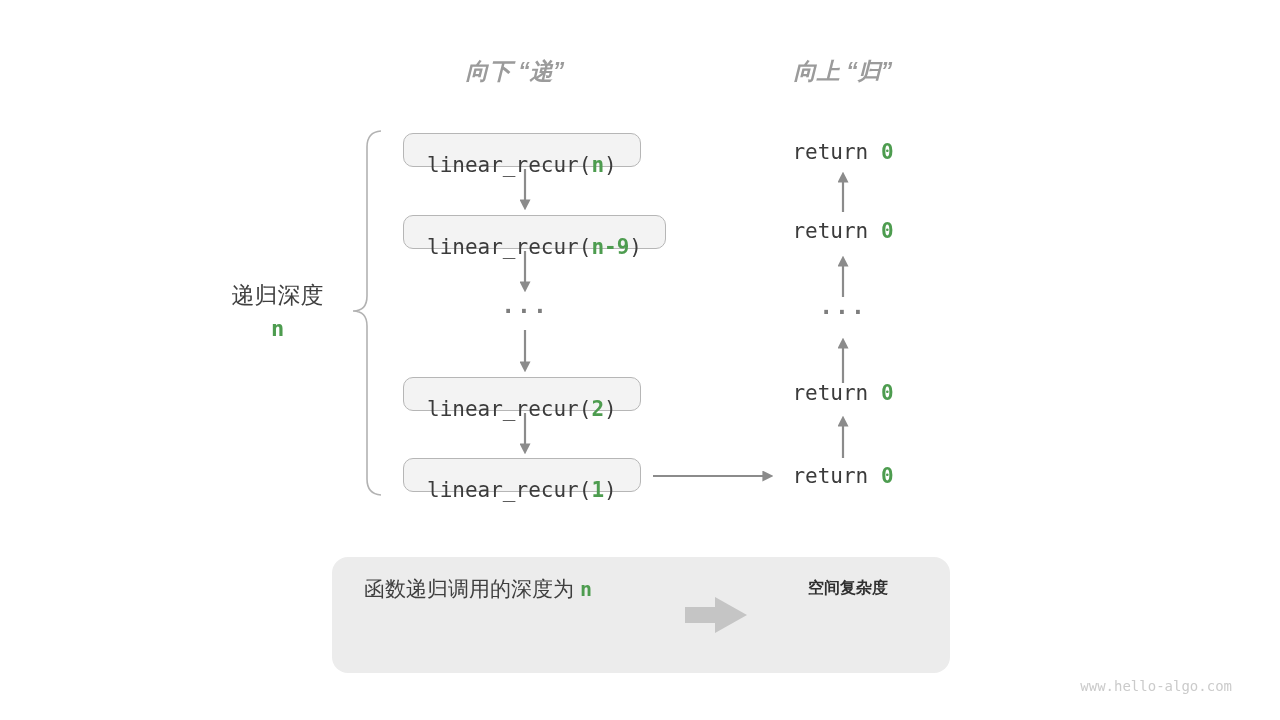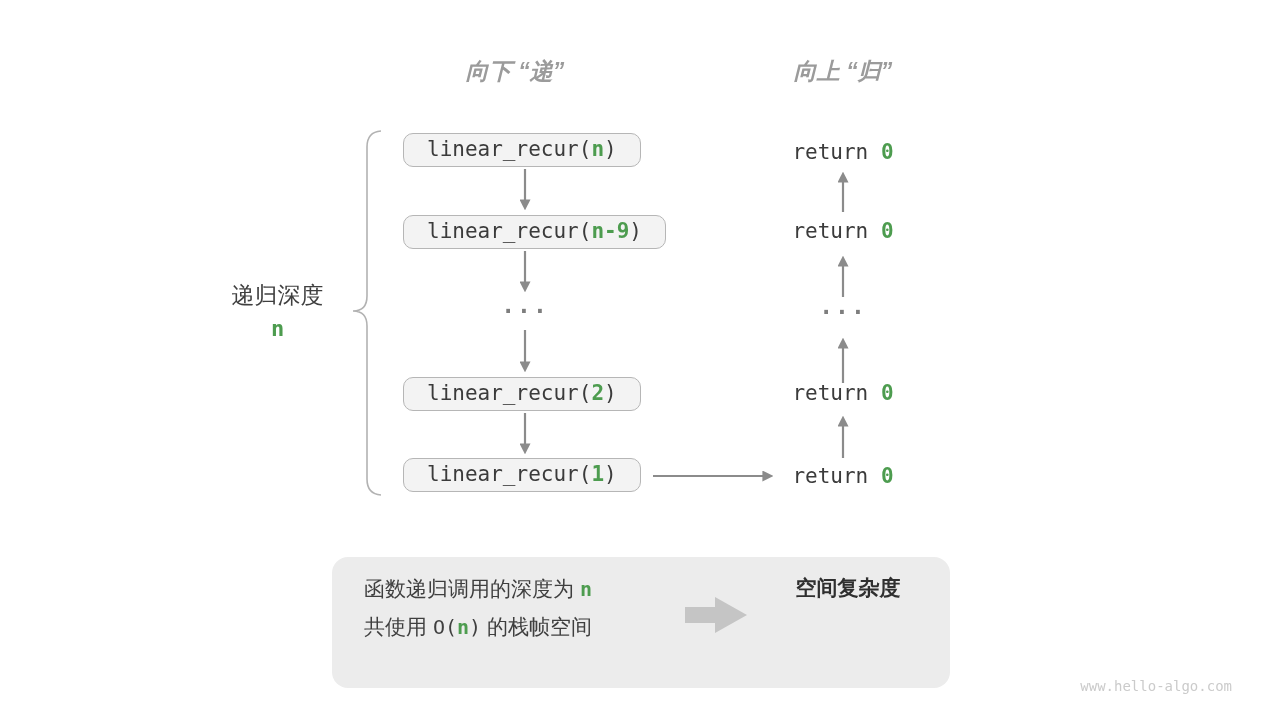--- a/index.html
+++ b/index.html
@@ -15,21 +15,21 @@
     font-size:23px;font-weight:700;color:#9b9b9b;white-space:nowrap;font-style:italic;
   }
   #hdr-down{left:395px;}
   #hdr-up{left:723px;}
 
   .call-box{
     position:absolute;left:403px;height:34px;box-sizing:border-box;
     background:#f3f3f3;border:1.5px solid #b6b6b6;border-radius:10px;
     font-family:"DejaVu Sans Mono","Liberation Mono",monospace;
     font-size:21px;line-height:30px;color:#3b3b3b;
-    padding:0 23px;white-space:nowrap;
+    padding:16px 23px;white-space:nowrap;
   }
   .g{color:#4d9c4f;font-weight:700;}
 
   .ret-row{
     position:absolute;left:748px;width:190px;text-align:center;
     font-family:"DejaVu Sans Mono","Liberation Mono",monospace;
     font-size:21px;line-height:26px;color:#3b3b3b;white-space:nowrap;
   }
 
   .dots{
@@ -48,33 +48,33 @@
     position:absolute;left:195px;top:317px;width:165px;text-align:center;
     font-size:22px;line-height:24px;
   }
 
   #trigger-label{
     position:absolute;left:640px;top:402px;width:140px;text-align:center;
     font-size:23px;font-weight:700;color:#9b9b9b;line-height:28px;white-space:nowrap;
   }
 
   #summary-box{
-    position:absolute;left:332px;top:557px;width:618px;height:131px;
+    position:absolute;left:332px;top:557px;width:618px;height:116px;
     background:#ececec;border-radius:16px;
   }
   #summary-left{
     position:absolute;left:0px;top:13px;width:292px;text-align:center;
     font-size:21px;color:#3f3f3f;line-height:37px;white-space:nowrap;
   }
   #summary-left .mono{font-size:20px;}
   #summary-right{
     position:absolute;left:420px;top:12px;width:192px;text-align:center;white-space:nowrap;
   }
   #summary-right-title{
-    font-size:21px;font-weight:700;color:#2f2f2f;line-height:38px;
+    font-size:16px;font-weight:700;color:#2f2f2f;line-height:38px;
   }
   #summary-right-value{
     font-size:24px;font-weight:700;color:#0f8ed8;line-height:40px;
   }
   #summary-right-value .mono{font-size:23px;}
   #block-arrow-svg{position:absolute;left:353px;top:38px;}
 
   #watermark{
     position:absolute;right:48px;top:678px;
     font-family:"DejaVu Sans Mono","Liberation Mono",monospace;
@@ -131,21 +131,20 @@
   <div id="dots-right" class="dots">...</div>
 
   <div class="ret-row" style="top:380px"><span>return </span><span class="g">0</span></div>
 
   <div class="ret-row" style="top:463px"><span>return </span><span class="g">0</span></div>
 
 
   <div id="summary-box">
     <div id="summary-left">
       <div><span>函数递归调用的深度为 </span><span class="g mono">n</span></div>
-      <div><span>共使用 </span><span class="mono">O(</span><span class="g mono">n</span><span class="mono">)</span><span> 的栈帧空间</span></div>
     </div>
 
     <svg id="block-arrow-svg" width="62" height="40">
       <polygon points="0,12 30,12 30,2 62,20 30,38 30,28 0,28" fill="#c5c5c5"></polygon>
     </svg>
 
     <div id="summary-right">
       <div id="summary-right-title">空间复杂度</div>
     </div>
   </div>

